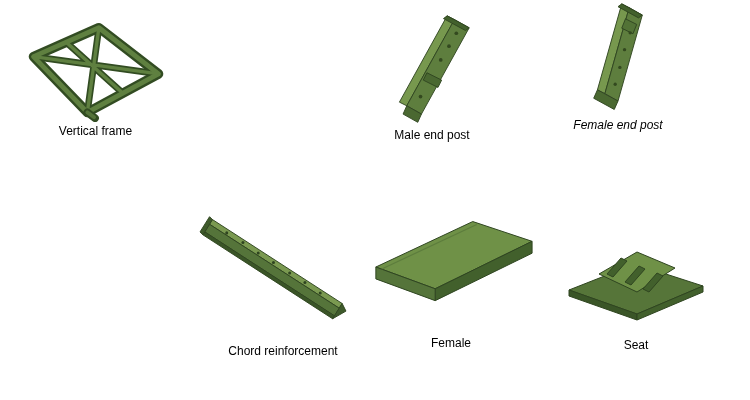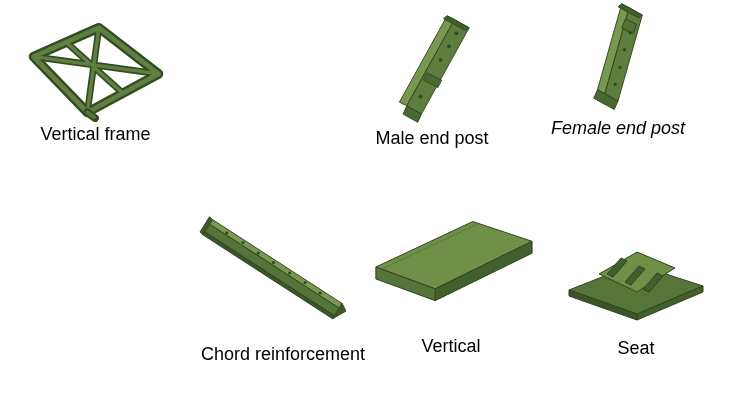--- a/index.html
+++ b/index.html
@@ -1,20 +1,20 @@
 <!DOCTYPE html>
 <html><head>
 <meta charset="utf-8">
 <style>
   html,body{margin:0;padding:0;background:#ffffff;}
   body{font-family:"Liberation Sans", sans-serif;}
   .stage{position:relative;width:750px;height:400px;background:#ffffff;overflow:hidden;}
   .part{position:absolute;display:flex;flex-direction:column;align-items:center;}
   .part svg{display:block;}
-  .caption{font-size:18px;color:#000;text-align:center;white-space:nowrap;margin-top:2px;}
+  .caption{font-size:12px;color:#000;text-align:center;white-space:nowrap;margin-top:2px;}
   .cap-pad{margin-top:10px;}
 </style>
 </head>
 <body>
 
 <div class="stage">
 
   <div class="part" style="left:18px;top:22px;width:155px;">
     <svg viewBox="0 0 150 104" width="150" height="100">
       <g fill="none" stroke-linecap="round" stroke-linejoin="round">
@@ -93,21 +93,21 @@
 
   <div class="part" style="left:362px;top:214px;width:178px;">
     <svg viewBox="0 0 180 110" width="178" height="112">
       <g stroke="#2f4520" stroke-width="1">
         <polygon points="14,52 112,6 172,26 74,74" fill="#6f9147"></polygon>
         <polygon points="74,74 172,26 172,38 74,86" fill="#42602c"></polygon>
         <polygon points="14,52 74,74 74,86 14,64" fill="#55743a"></polygon>
       </g>
       <path d="M20,54 L116,9" stroke="#5d7d3d" stroke-width="1.2" fill="none"></path>
     </svg>
-    <div class="caption cap-pad">Vertical</div>
+    <div class="caption cap-pad">Female</div>
   </div>
 
   <div class="part" style="left:556px;top:216px;width:160px;justify-content:flex-end;">
     <svg viewBox="0 0 150 112" width="152" height="112">
       <g stroke="#2f4520" stroke-width="1">
         <polygon points="8,74 74,48 142,70 76,98" fill="#567539"></polygon>
         <polygon points="8,74 76,98 76,104 8,80" fill="#3a5527"></polygon>
         <polygon points="76,98 142,70 142,76 76,104" fill="#42602c"></polygon>
         <polygon points="38,58 76,36 114,52 76,76" fill="#6f9147"></polygon>
         <polygon points="46,58 60,42 66,45 52,61" fill="#42602c"></polygon>

